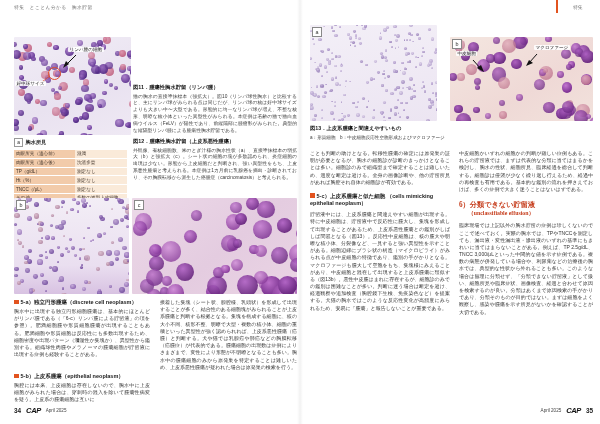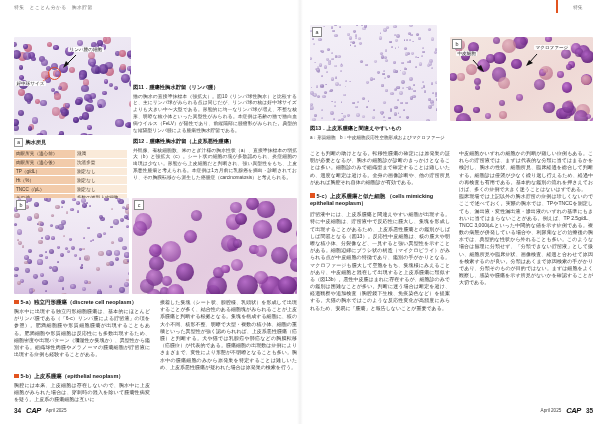--- a/index.html
+++ b/index.html
@@ -739,20 +739,24 @@
   <p class="jtf">ことも判断の助けとなる。転移性腫瘍の確定には原発巣の証明が必要となるが、胸水の細胞診が診断のきっかけとなることは多い。細胞診のみで組織型まで確定することは難しいため、過度な断定は避ける。全身の画像診断や、他の貯留所見があれば胸腔それ自体の細胞診が有効である。</p>
   <div class="h5f">
     <span class="sq"></span><span>5-c）上皮系腫瘍と似た細胞</span>
     <span class="en">（cells mimicking epithelial neoplasm）</span>
   </div>
   <p class="jtf">貯留液中には、上皮系腫瘍と間違えやすい細胞が出現する。特に中皮細胞は、貯留液中で反応性に腫大し、集塊を形成して出現することがあるため、上皮系悪性腫瘍との鑑別がしばしば問題となる（図13）。反応性中皮細胞は、核の腫大や明瞭な核小体、分裂像など、一見すると強い異型性を示すことがある。細胞辺縁にブラシ状の構造（マイクロビライ）がみられる点が中皮細胞の特徴であり、鑑別の手がかりとなる。マクロファージも腫大して空胞をもち、集塊様にみえることがあり、中皮細胞と混在して出現すると上皮系腫瘍に類似する（図13b）。悪性中皮腫はまれに存在するが、細胞診のみでの鑑別は困難なことが多い。判断に迷う場合は断定を避け、経過観察や追加検査（胸腔鏡下生検、免疫染色など）を提案する。犬猫の胸水ではこのような反応性変化が高頻度にみられるため、安易に「腫瘍」と報告しないことが重要である。</p>
 </div>
 
 <div class="abs colflow" style="left:459px;top:150px;width:134px;">
   <p class="jtf">中皮細胞かいずれの細胞かの判断が難しい症例もある。これらの貯留液では、まずは代表的な分類に当てはまるかを検討し、胸水の性状、細胞所見、臨床経過を総合して判断する。細胞診は侵襲が少なく繰り返し行えるため、経過中の再検査も有用である。基本的な鑑別の流れを押さえておけば、多くの症例で大きく迷うことはないはずである。</p>
+  <div class="h6">
+    <span>6）分類できない貯留液</span>
+    <span class="en">（unclassifiable effusion）</span>
+  </div>
   <p class="jtf">臨床現場では上記以外の胸水貯留の症例は珍しくないのでここで述べておく。実際の胸水では、TPやTNCCを測定しても、漏出液・変性漏出液・滲出液のいずれの基準にもきれいに当てはまらないことがある。例えば、TP 2.5g/dL、TNCC 3,000/μLといった中間的な値を示す症例である。複数の病態が併発している場合や、利尿薬などの治療後の胸水では、典型的な性状から外れることも多い。このような場合は無理に分類せず、「分類できない貯留液」として扱い、細胞所見や臨床症状、画像検査、経過と合わせて原因を検索するのが良い。分類はあくまで原因検索の手がかりであり、分類そのものが目的ではない。まずは細胞をよく観察し、感染や腫瘍を示す所見がないかを確認することが大切である。</p>
 </div>
 
 <div class="abs foot footR">
   <span>April 2025</span>
   <span class="brand">CAP</span>
   <span class="pageno">35</span>
 </div>
 
 </body></html>

